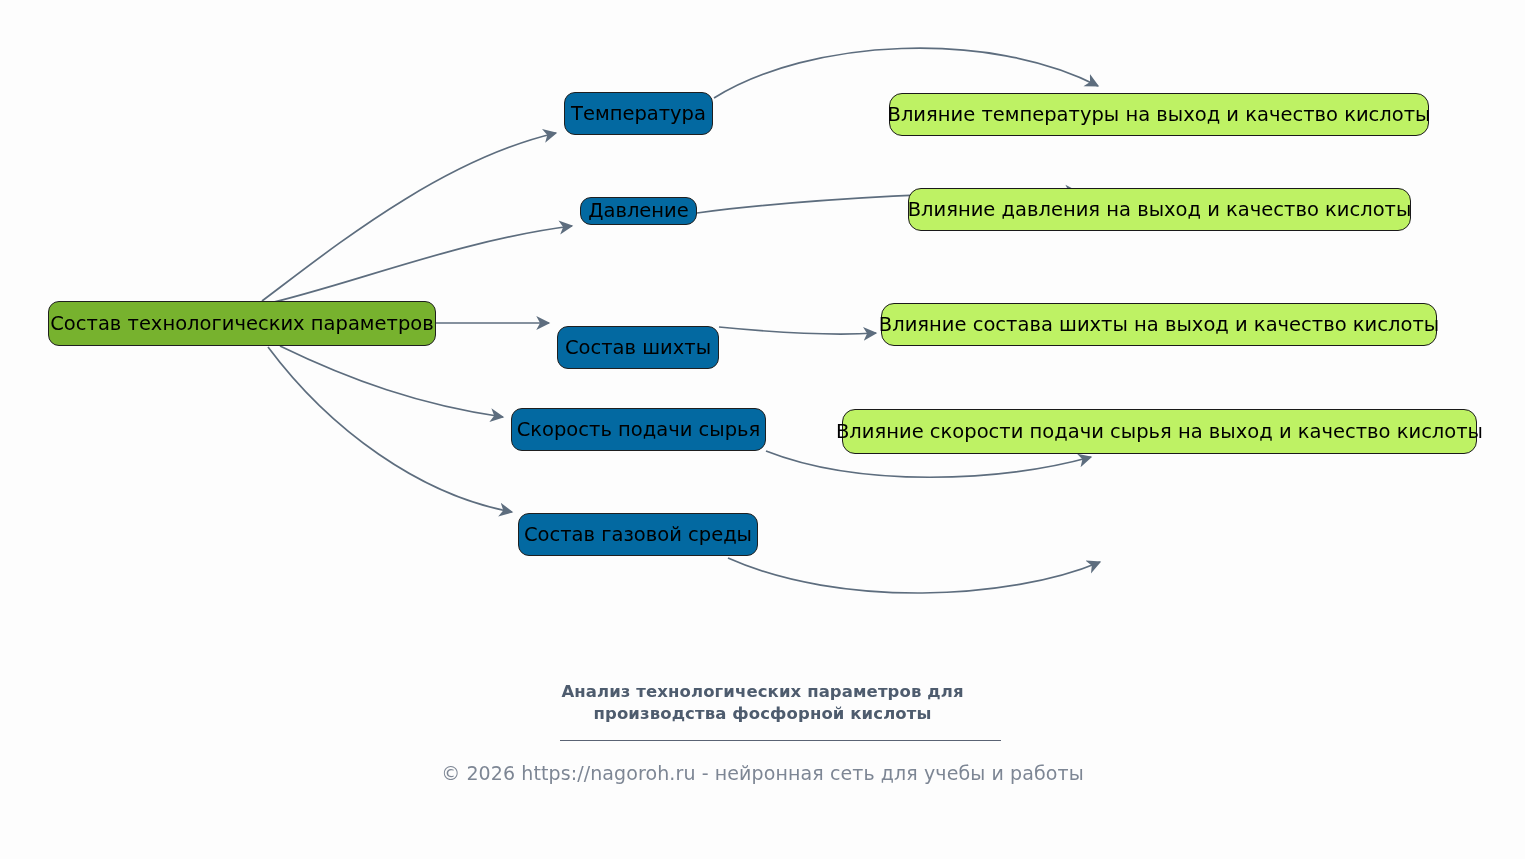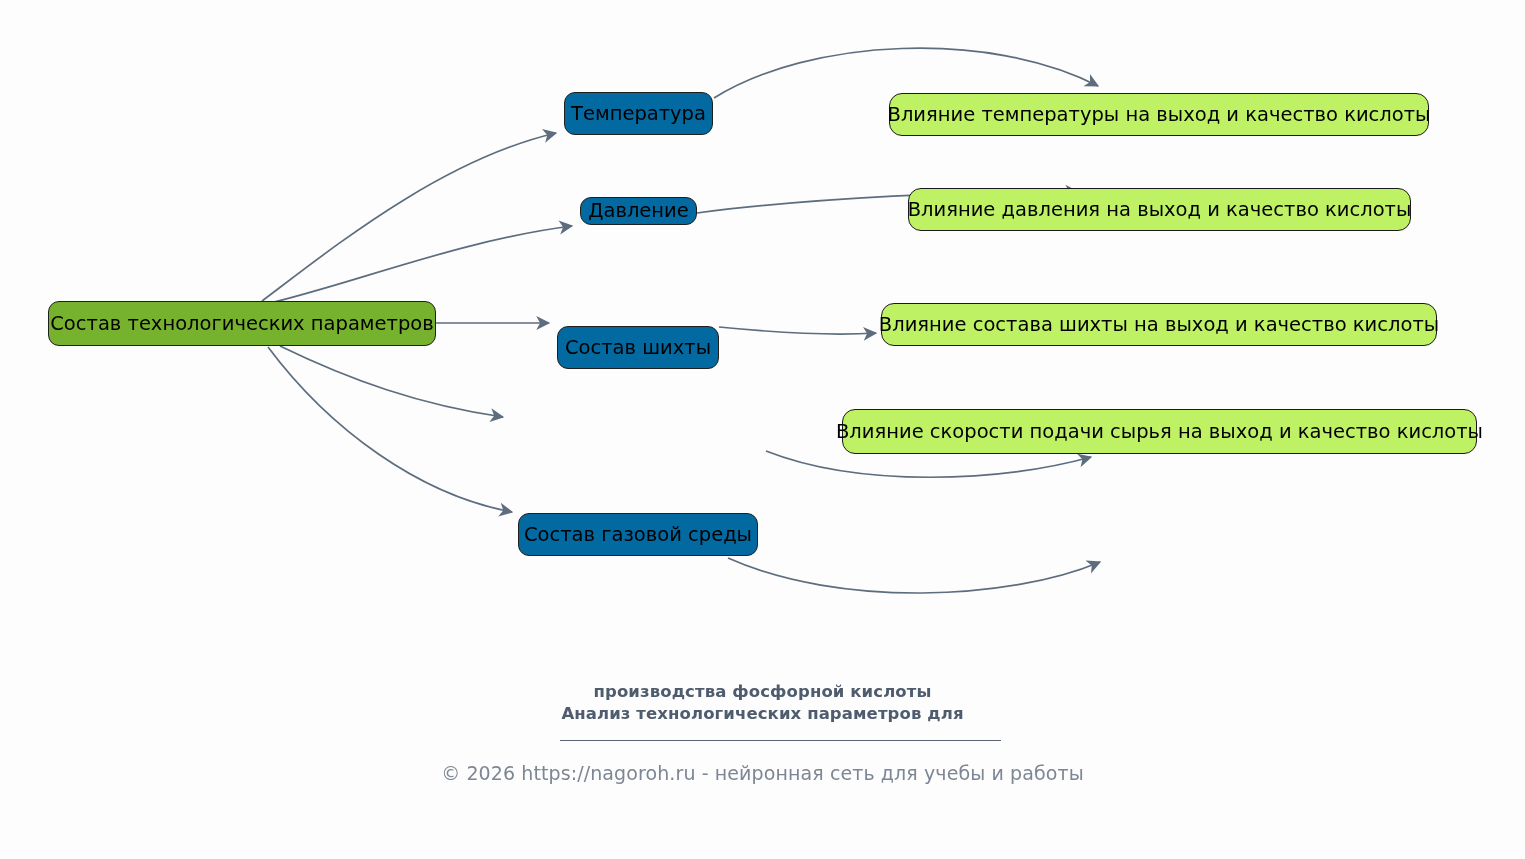--- a/index.html
+++ b/index.html
@@ -142,20 +142,23 @@
   </div>
 
   <div class="node node-param" style="left:580px; top:197px; width:117px; height:28px;">
     <span>Давление</span>
   </div>
 
   <div class="node node-param" style="left:557px; top:302px; width:162px; height:43px;margin-top:24px;">
     <span>Состав шихты</span>
   </div>
 
+  <div class="node node-param" style="left:511px; top:408px; width:255px; height:43px;">
+    <span>Скорость подачи сырья</span>
+  </div>
 
   <div class="node node-param" style="left:518px; top:513px; width:240px; height:43px;">
     <span>Состав газовой среды</span>
   </div>
 
   <div class="node node-effect" style="left:889px; top:93px; width:540px; height:43px;">
     <span>Влияние температуры на выход и качество кислоты</span>
   </div>
 
   <div class="node node-effect" style="left:908px; top:188px; width:503px; height:43px;">
@@ -165,21 +168,21 @@
   <div class="node node-effect" style="left:881px; top:303px; width:556px; height:43px;">
     <span>Влияние состава шихты на выход и качество кислоты</span>
   </div>
 
   <div class="node node-effect" style="left:842px; top:409px; width:635px; height:45px;">
     <span>Влияние скорости подачи сырья на выход и качество кислоты</span>
   </div>
 
 
   <div class="footer footer-title">
+    <div>Анализ технологических параметров для</div>
     <div>производства фосфорной кислоты</div>
-    <div>Анализ технологических параметров для</div>
   </div>
 
   <div class="footer-rule"></div>
 
   <div class="footer footer-credit">© 2026 https://nagoroh.ru - нейронная сеть для учебы и работы</div>
 
 </div>
 
 </body></html>

